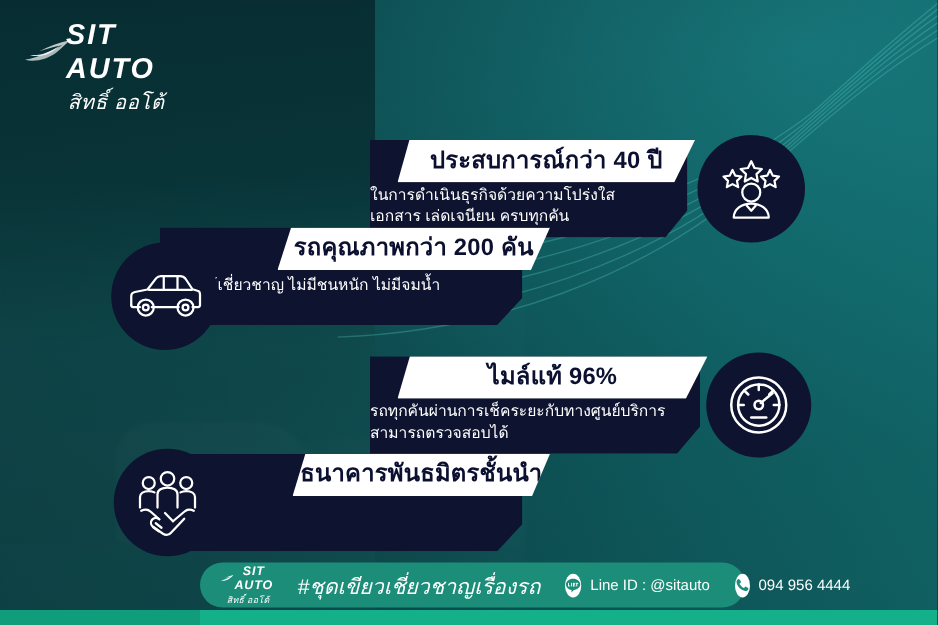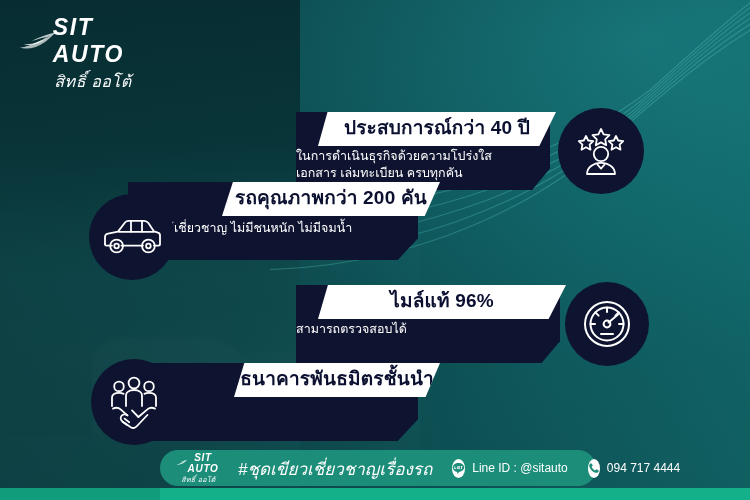--- a/index.html
+++ b/index.html
@@ -195,21 +195,21 @@
     <div class="logo-th">สิทธิ์ ออโต้</div>
   </div>
 
   <div class="card card-right" style="left:296px;top:112px;width:254px;height:78px;">
     <div class="card-body" style="width:254px;height:78px;"></div>
     <div class="card-head" style="left:0px;width:238px;">
       <span>ประสบการณ์กว่า 40 ปี</span>
     </div>
     <div class="card-lines">
       <div>ในการดำเนินธุรกิจด้วยความโปร่งใส</div>
-      <div>เอกสาร เล่มทะเบียน ครบทุกคัน</div>
+      <div>เอกสาร เล่ดเจนียน ครบทุกคัน</div>
     </div>
   </div>
   <div class="icon-circle" style="left:558px;top:108px;width:86px;height:86px;">
     <svg width="56" height="56" viewBox="0 0 56 56">
       <g fill="none" stroke="#ffffff" stroke-width="1.8" stroke-linejoin="round">
         <path d="M28 6 l2.6 5.4 5.9 .8 -4.3 4.1 1 5.9 -5.2-2.8 -5.2 2.8 1-5.9 -4.3-4.1 5.9-.8 z"></path>
         <path d="M13 13 l2.2 4.5 5 .7 -3.6 3.5 .9 5 -4.5-2.4 -4.5 2.4 .9-5 -3.6-3.5 5-.7 z"></path>
         <path d="M43 13 l2.2 4.5 5 .7 -3.6 3.5 .9 5 -4.5-2.4 -4.5 2.4 .9-5 -3.6-3.5 5-.7 z"></path>
         <circle cx="28" cy="31" r="7.2"></circle>
         <path d="M14 51 c0-6.5 6.3-11.2 14-11.2 s14 4.7 14 11.2 z"></path>
@@ -243,20 +243,21 @@
       </g>
     </svg>
   </div>
 
   <div class="card card-right" style="left:296px;top:285px;width:264px;height:78px;">
     <div class="card-body" style="width:264px;height:78px;"></div>
     <div class="card-head" style="left:0px;width:248px;">
       <span>ไมล์แท้ 96%</span>
     </div>
     <div class="card-lines">
+      <div>รถทุกคันผ่านการเช็คระยะกับทางศูนย์บริการ</div>
       <div>สามารถตรวจสอบได้</div>
     </div>
   </div>
   <div class="icon-circle" style="left:565px;top:282px;width:84px;height:84px;">
     <svg width="54" height="54" viewBox="0 0 54 54">
       <g fill="none" stroke="#ffffff" stroke-width="2" stroke-linecap="round">
         <circle cx="27" cy="27" r="22"></circle>
         <circle cx="27" cy="27" r="16.5"></circle>
         <path d="M27 10.5 L27 15"></path>
         <path d="M15.4 15.4 L18.6 18.6"></path>
@@ -329,16 +330,16 @@
         </g>
       </svg>
     </div>
     <div class="f-line-tx">Line ID : @sitauto</div>
 
     <div class="f-tel-ic">
       <svg width="12" height="12" viewBox="0 0 12 12">
         <path d="M3.1 1.2 C2.4 1.2 1.2 2.2 1.2 3.4 C1.2 6.6 5.4 10.8 8.6 10.8 C9.8 10.8 10.8 9.6 10.8 8.9 C10.8 8.5 8.9 7.2 8.5 7.2 C8.1 7.2 7.5 8.3 7.1 8.3 C6.4 8.3 3.7 5.6 3.7 4.9 C3.7 4.5 4.8 3.9 4.8 3.5 C4.8 3.1 3.5 1.2 3.1 1.2 Z" fill="#1c8d79"></path>
       </svg>
     </div>
-    <div class="f-tel-tx">094 717 4444</div>
+    <div class="f-tel-tx">094 956 4444</div>
   </div>
 
 </div>
 
 </body></html>

